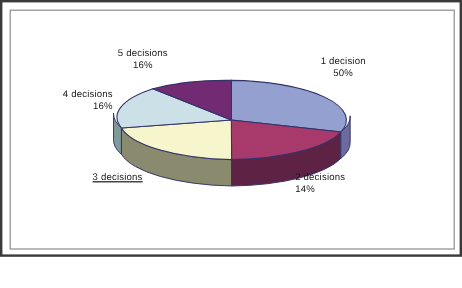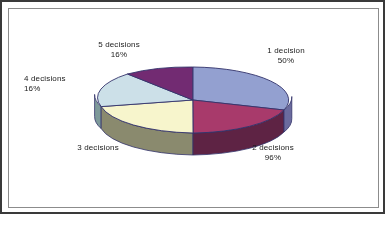--- a/index.html
+++ b/index.html
@@ -36,23 +36,23 @@
     color:#1a1a1a;
     font-size:8px;
     line-height:10px;
     letter-spacing:0.15px;
     white-space:nowrap;
     text-align:center;
   }
   .slice-label .lbl-name{display:block;}
   .slice-label .lbl-pct{display:block;}
   #label-1{left:245px;top:44px;width:78px;text-align:center;}
-  #label-2{left:232px;top:141px;width:78px;text-align:center;}
-  #label-3{left:57px;top:141px;width:78px;text-align:center;}
-  #label-4{left:22px;top:72px;width:70px;text-align:left;}
+  #label-2{left:244px;top:141px;width:78px;text-align:left;}
+  #label-3{left:57px;top:141px;width:78px;text-align:center;text-decoration:underline;}
+  #label-4{left:22px;top:72px;width:70px;text-align:right;}
   #label-5{left:78px;top:38px;width:78px;text-align:center;}
 </style>
 </head>
 <body>
 
 <div id="chart-frame">
   <div id="plot-area"></div>
 
   <div id="pie-wrap">
     <svg id="pie-svg" width="385" height="214" viewBox="0 0 385 214">
@@ -89,21 +89,21 @@
       <path d="M 190.8 98 L 125.5 72.0 A 99 33 0 0 1 190.8 65 Z" fill="#722b72" stroke="#33336b" stroke-width="0.9"></path>
     </svg>
 
     <div class="slice-label" id="label-1">
       <span class="lbl-name">1 decision</span>
       <span class="lbl-pct">50%</span>
     </div>
 
     <div class="slice-label" id="label-2">
       <span class="lbl-name">2 decisions</span>
-      <span class="lbl-pct">96%</span>
+      <span class="lbl-pct">14%</span>
     </div>
 
     <div class="slice-label" id="label-3">
       <span class="lbl-name">3 decisions</span>
     </div>
 
     <div class="slice-label" id="label-4">
       <span class="lbl-name">4 decisions</span>
       <span class="lbl-pct">16%</span>
     </div>

